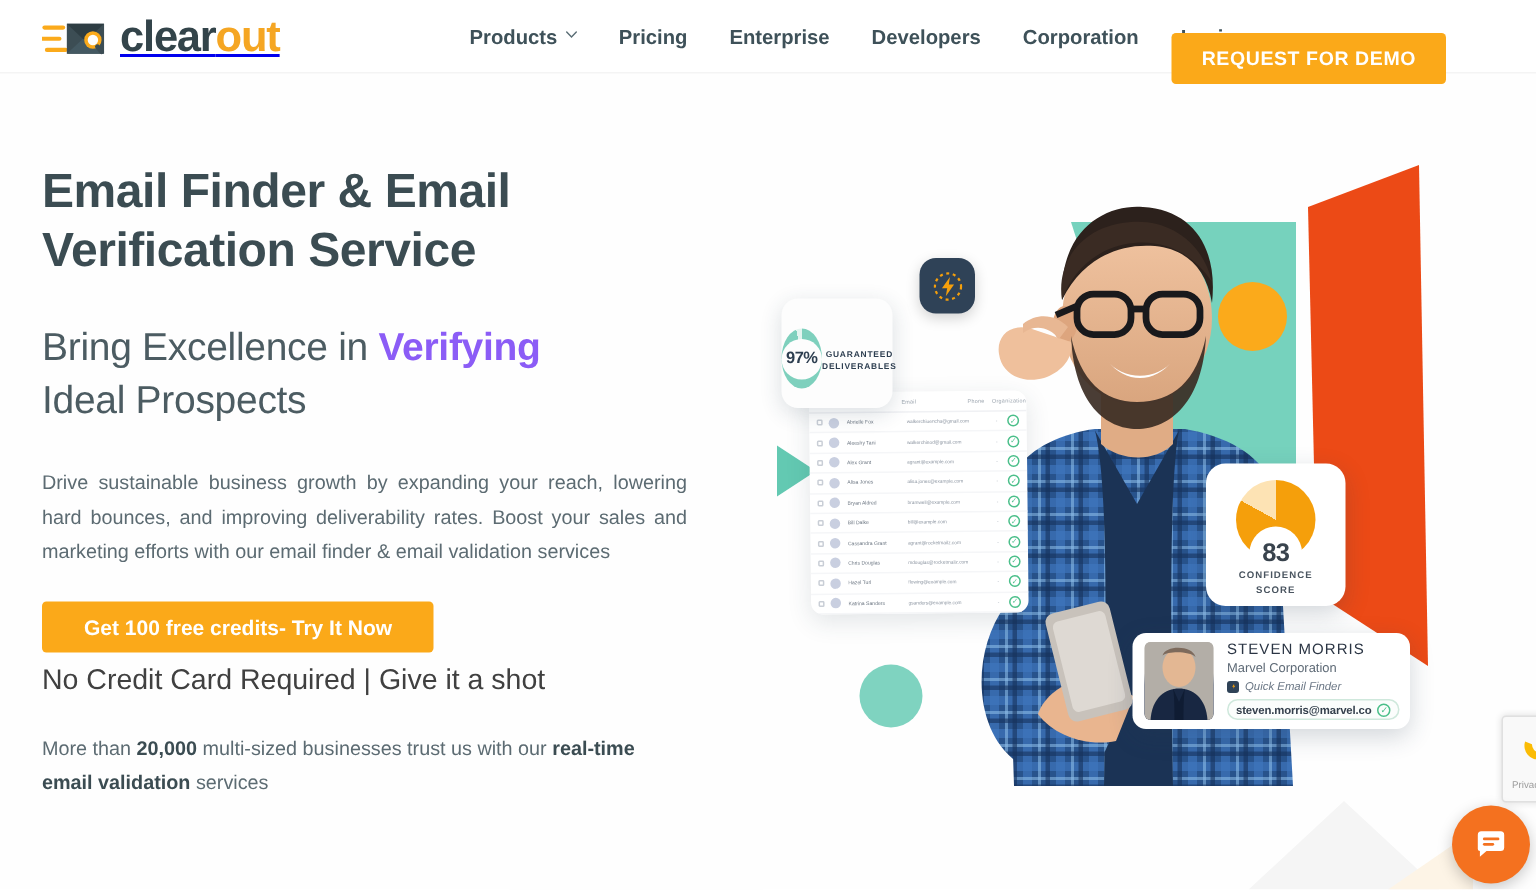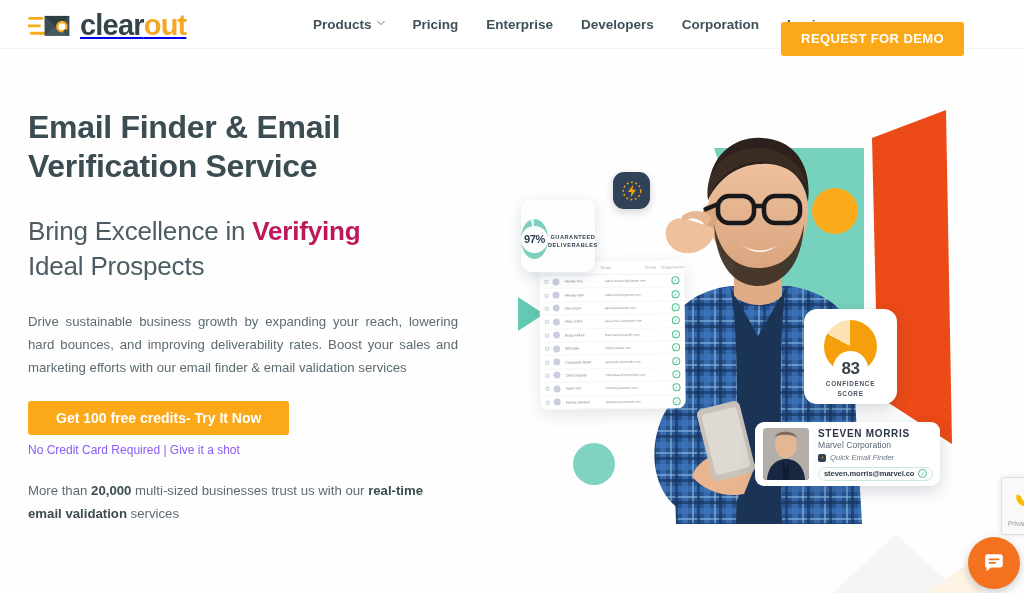--- a/index.html
+++ b/index.html
@@ -48,35 +48,35 @@
   .left { position: absolute; left: 28px; top: 108px; width: 446px; }
   h1.headline {
     font-size: 32px; line-height: 1.22; font-weight: 700;
     color: #3b4c52; letter-spacing: -0.3px;
   }
   h2.subhead {
     margin-top: 28px;
     font-size: 26px; line-height: 1.33; font-weight: 400;
     color: #4c5c62; letter-spacing: -0.2px;
   }
-  h2.subhead .hl { color: #be185d; font-weight: 700; }
+  h2.subhead .hl { color: #8b5cf6; font-weight: 700; }
   p.lede {
     margin-top: 28px;
     font-size: 13.2px; line-height: 1.72; color: #5c6b72;
     text-align: justify; width: 430px;
   }
   .cta {
     display: inline-block; margin-top: 22px;
     background: #fba919; color: #ffffff;
     font-size: 14px; font-weight: 700;
     border: none; border-radius: 3px;
     padding: 0 28px; height: 34px; line-height: 34px;
     cursor: pointer; text-decoration: none;
   }
-  p.nocc { margin-top: 8px; font-size: 12px; color: #8b5cf6; }
+  p.nocc { margin-top: 8px; font-size: 19px; color: #404040; }
   p.trust { margin-top: 22px; font-size: 13.2px; line-height: 1.75; color: #5c6b72; width: 420px; }
   p.trust b { color: #3b4c52; font-weight: 700; }
 
   
   .hero { position: absolute; left: 500px; top: 44px; width: 524px; height: 549px; }
   .poly { position: absolute; }
 
   .yellow-circle {
     position: absolute; left: 312px; top: 144px;
     width: 46px; height: 46px; border-radius: 50%;
@@ -191,21 +191,21 @@
     background: #ffffff; border-radius: 9px;
     box-shadow: 0 5px 16px rgba(40,60,80,0.2);
     display: flex; align-items: center; padding: 6px 8px;
   }
   .cp-photo {
     width: 46px; height: 52px; border-radius: 4px; flex: none;
     background: linear-gradient(#b7b3ad 0%, #a9a49d 40%, #1b2740 55%, #16203a 100%);
     overflow: hidden; position: relative;
   }
   .cp-info { margin-left: 9px; flex: 1; min-width: 0; }
-  .cp-name { font-size: 10px; font-weight: 700; letter-spacing: 0.7px; color: #2b3544; }
+  .cp-name { font-size: 10px; font-weight: 400; letter-spacing: 0.7px; color: #2b3544; }
   .cp-org { font-size: 8.6px; color: #5d6975; margin-top: 1.5px; }
   .cp-qef { display: flex; align-items: center; gap: 4px; margin-top: 3px; }
   .cp-qef-ic { width: 8px; height: 8px; border-radius: 2px; background: #2f4257; display:flex; align-items:center; justify-content:center; flex:none; }
   .cp-qef-tx { font-size: 7.6px; font-style: italic; color: #6c7886; }
   .cp-mailpill {
     margin-top: 4px; display: inline-flex; align-items: center; gap: 4px;
     border: 1px solid #cfe8dc; border-radius: 9px;
     padding: 1.5px 5px; background: #fbfdfc;
   }
   .cp-mail-tx { font-size: 7.6px; font-weight: 700; color: #35404d; letter-spacing: -0.1px; }

